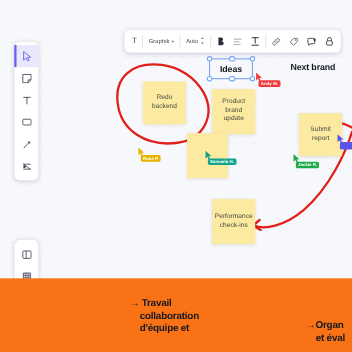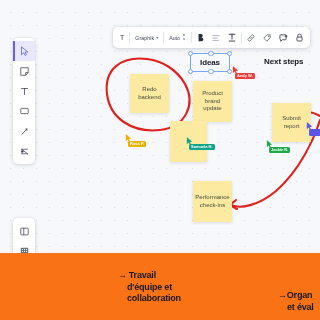--- a/index.html
+++ b/index.html
@@ -158,21 +158,21 @@
       </div>
       <span class="hnd tl"></span>
       <span class="hnd tm"></span>
       <span class="hnd tr"></span>
       <span class="hnd bl"></span>
       <span class="hnd bm"></span>
       <span class="hnd br"></span>
     </div>
 
     <div class="nextsteps">
-      <span>Next steps</span>
+      <span>Next brand</span>
     </div>
 
     <div class="cur" style="left:232px;top:66px;">
       <svg class="arrow" viewBox="0 0 10 12">
         <path d="M1,0 L1,11 L3.6,8.2 L5.4,11.8 L7.2,10.9 L5.4,7.4 L9,7.2 Z" fill="#f0393b"></path>
       </svg>
       <span class="tagname" style="background:#f0393b;">Andy W.</span>
     </div>
 
     <div class="cur" style="left:125px;top:134px;">
@@ -355,22 +355,22 @@
             <rect x="1.2" y="5" width="6.6" height="5" rx="1" fill="none" stroke="#2a2d3a" stroke-width="1"></rect>
           </svg>
       </span>
     </div>
   </div>
 
   <div class="captions">
 
     <div class="cap cap-b">
       <div><span class="ar">→</span><span>Travail</span></div>
+      <div class="cap-indent">collaboration</div>
       <div class="cap-indent">d'équipe et</div>
-      <div class="cap-indent">collaboration</div>
     </div>
 
     <div class="cap cap-c">
       <div><span class="ar">→</span><span>Organ</span></div>
       <div class="cap-indent">et éval</div>
     </div>
 
   </div>
 
 </div>

